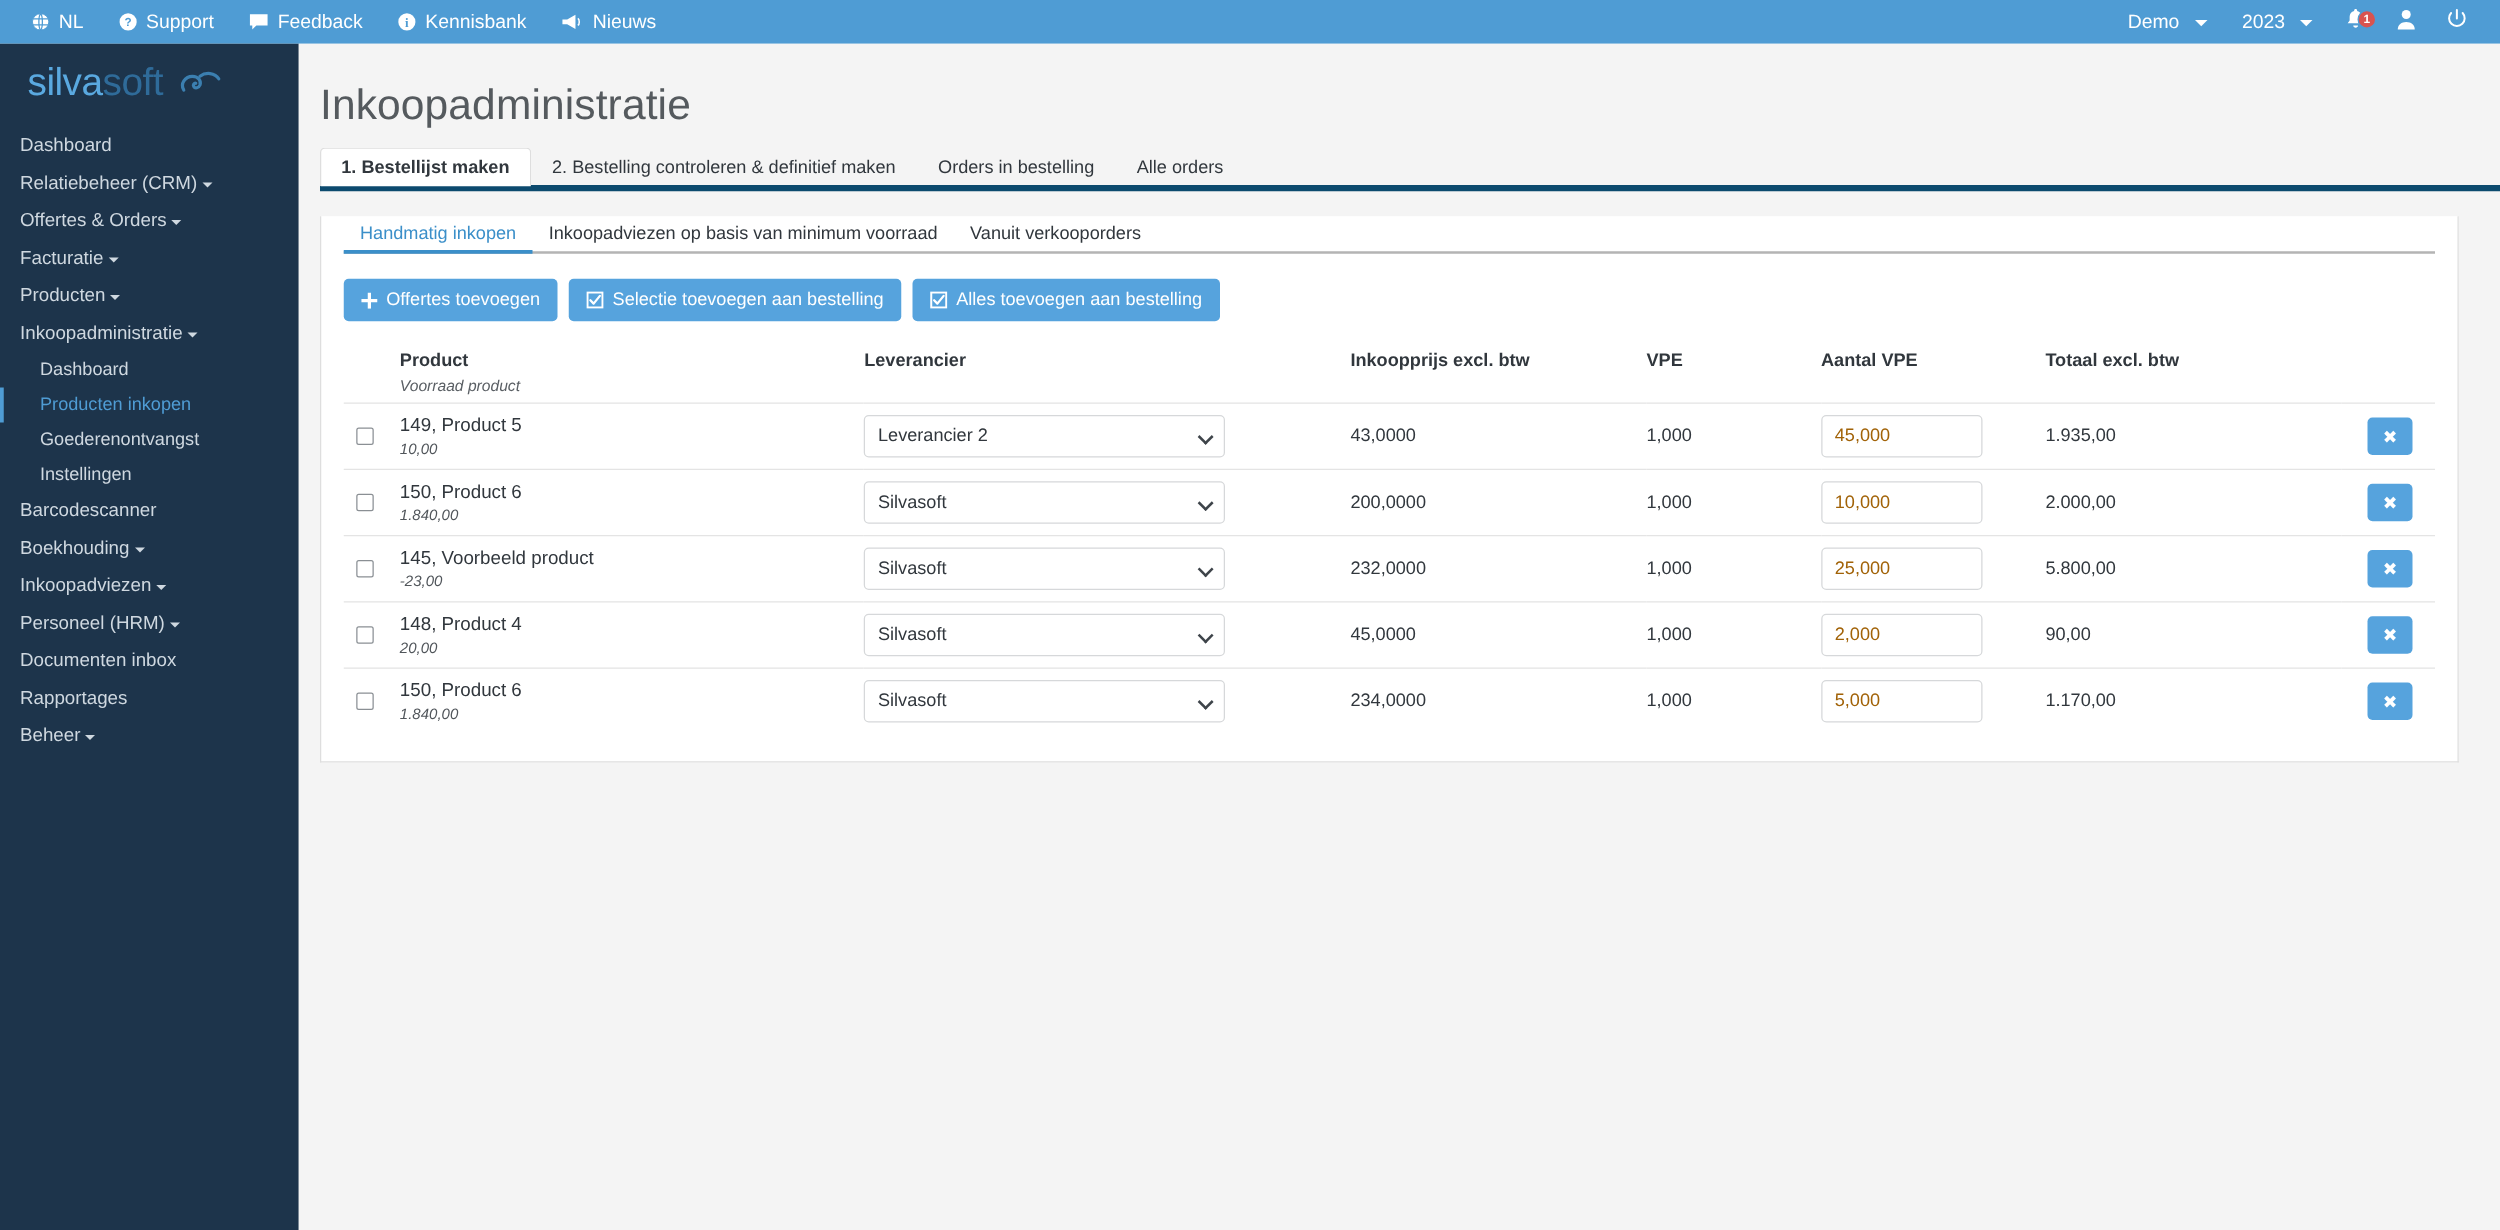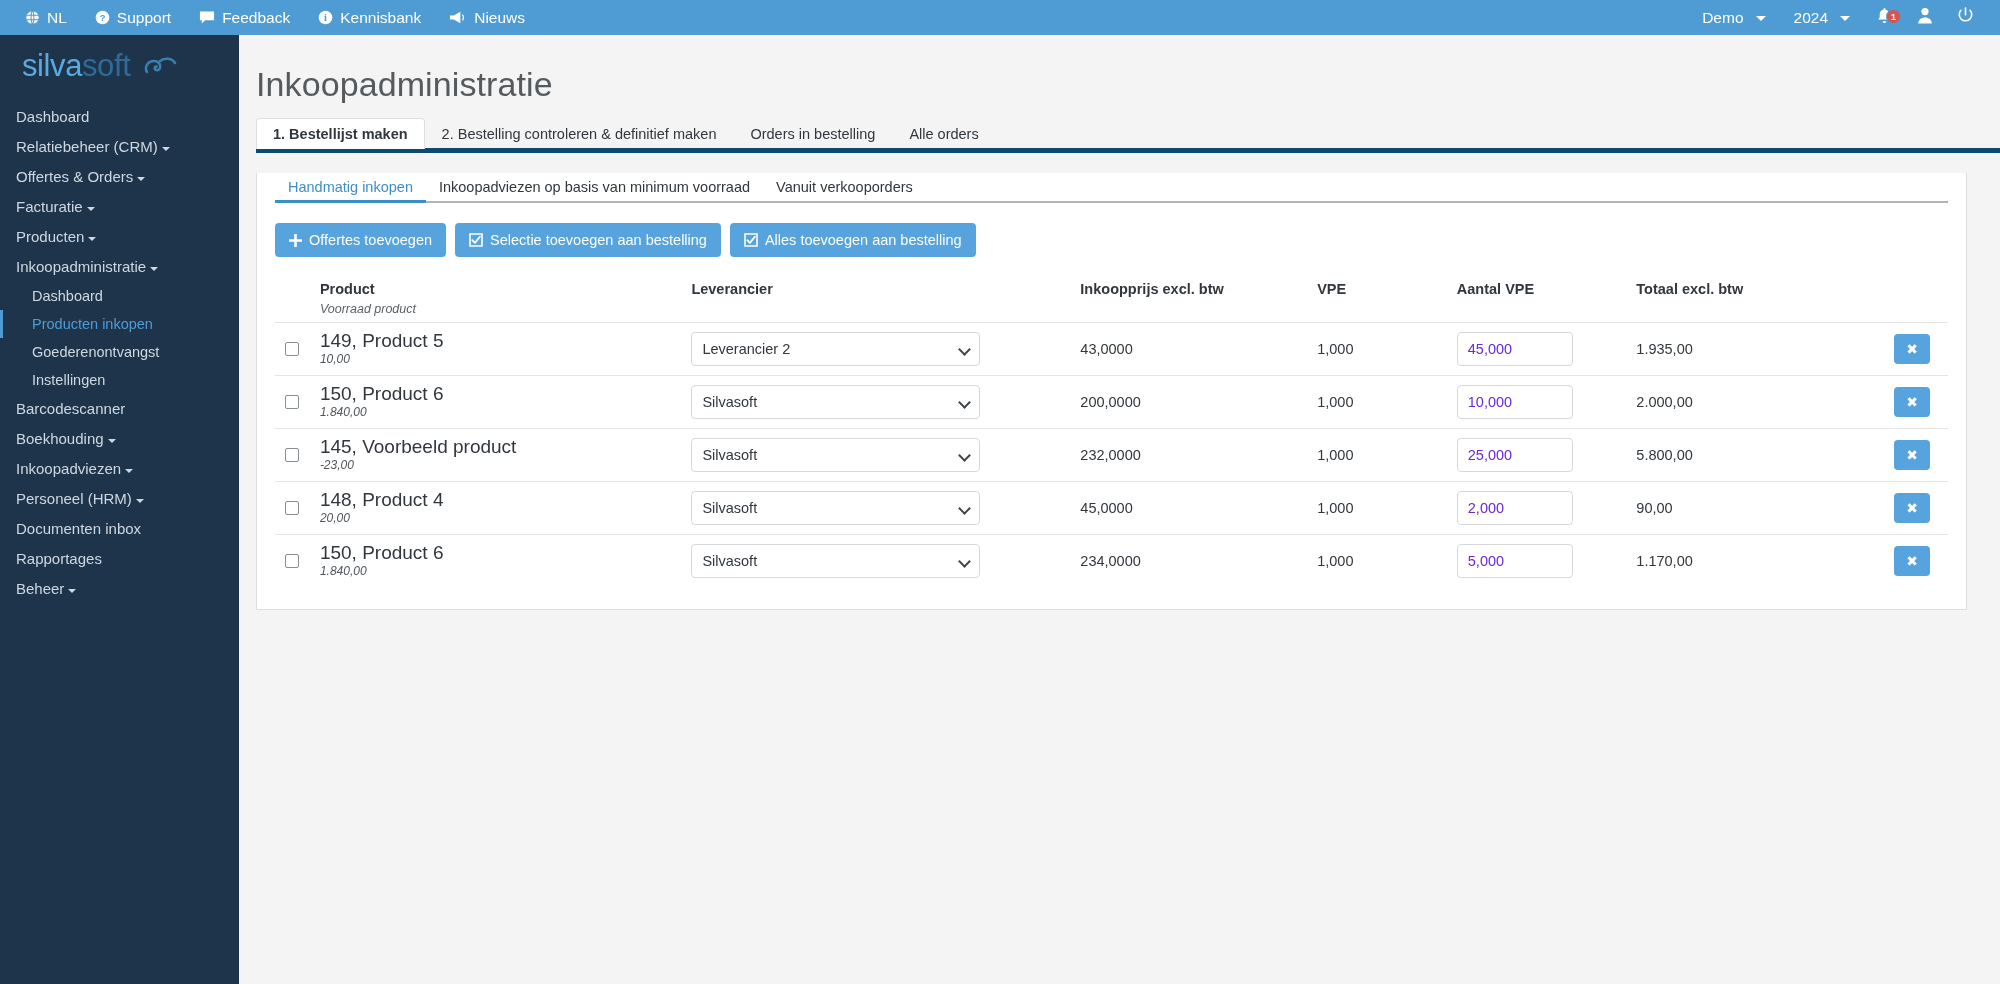--- a/index.html
+++ b/index.html
@@ -190,21 +190,21 @@
   .c-aantal { width: 144px; }
   .c-totaal { width: 190px; }
   .c-del    { width: 60px; }
 
   .cb {
     width: 14px; height: 14px;
     border: 1px solid #8a8f94; border-radius: 2px;
     background: #fff; cursor: pointer; display: block;
     margin-left: 10px;
   }
-  .prodname { font-size: 19px; color: #31373d; line-height: 18px; }
+  .prodname { font-size: 15px; color: #31373d; line-height: 18px; }
   .prodstock {
     font-size: 12px; font-style: italic; color: #51565b;
     padding-top: 2px; line-height: 14px;
   }
 
   .sel {
     width: 289px; height: 34px;
     border: 1px solid #d6d8da; border-radius: 4px;
     background: #fff; font-size: 14.5px; color: #31373d;
     font-family: inherit;
@@ -213,23 +213,23 @@
     cursor: pointer;
   }
   .selwrap { position: relative; display: inline-block; }
   .selwrap::after {
     content: ""; position: absolute; right: 11px; top: 13px;
     width: 7px; height: 7px;
     border-right: 2px solid #3e444a; border-bottom: 2px solid #3e444a;
     transform: rotate(45deg); pointer-events: none;
   }
   .numinput {
-    width: 116px; height: 34px;
+    width: 129px; height: 34px;
     border: 1px solid #d6d8da; border-radius: 4px;
-    background: #fff; font-size: 14.5px; color: #6d28d9;
+    background: #fff; font-size: 14.5px; color: #a16207;
     font-family: inherit; padding: 0 10px;
   }
   .delbtn {
     width: 36px; height: 30px; border: none; border-radius: 4px;
     background: #56a3dd; color: #fff; cursor: pointer;
     display: inline-flex; align-items: center; justify-content: center;
     font-size: 14px; font-family: inherit;
   }
   .delcell { text-align: right; padding-right: 18px !important; }
 </style>
@@ -290,21 +290,21 @@
     </a>
 
   </div>
 
   <div class="topbar-right">
     <a class="tb-item">
       <span>Demo</span>
       <span class="caret"></span>
     </a>
     <a class="tb-item">
-      <span>2024</span>
+      <span>2023</span>
       <span class="caret"></span>
     </a>
     <div class="bell-wrap">
       <span>
         <svg width="17" height="18" viewBox="0 0 17 18">
             <path d="M8.5 1.2c.7 0 1.2.5 1.2 1.1v.5c2.2.5 3.6 2.3 3.6 4.6v3l1.6 2.2H2.1l1.6-2.2v-3c0-2.3 1.4-4.1 3.6-4.6v-.5c0-.6.5-1.1 1.2-1.1z" fill="#fff"></path>
             <path d="M6.6 14.3h3.8c0 1-.85 1.8-1.9 1.8s-1.9-.8-1.9-1.8z" fill="#fff"></path>
           </svg>
       </span>
       <span class="bell-badge">1</span>

